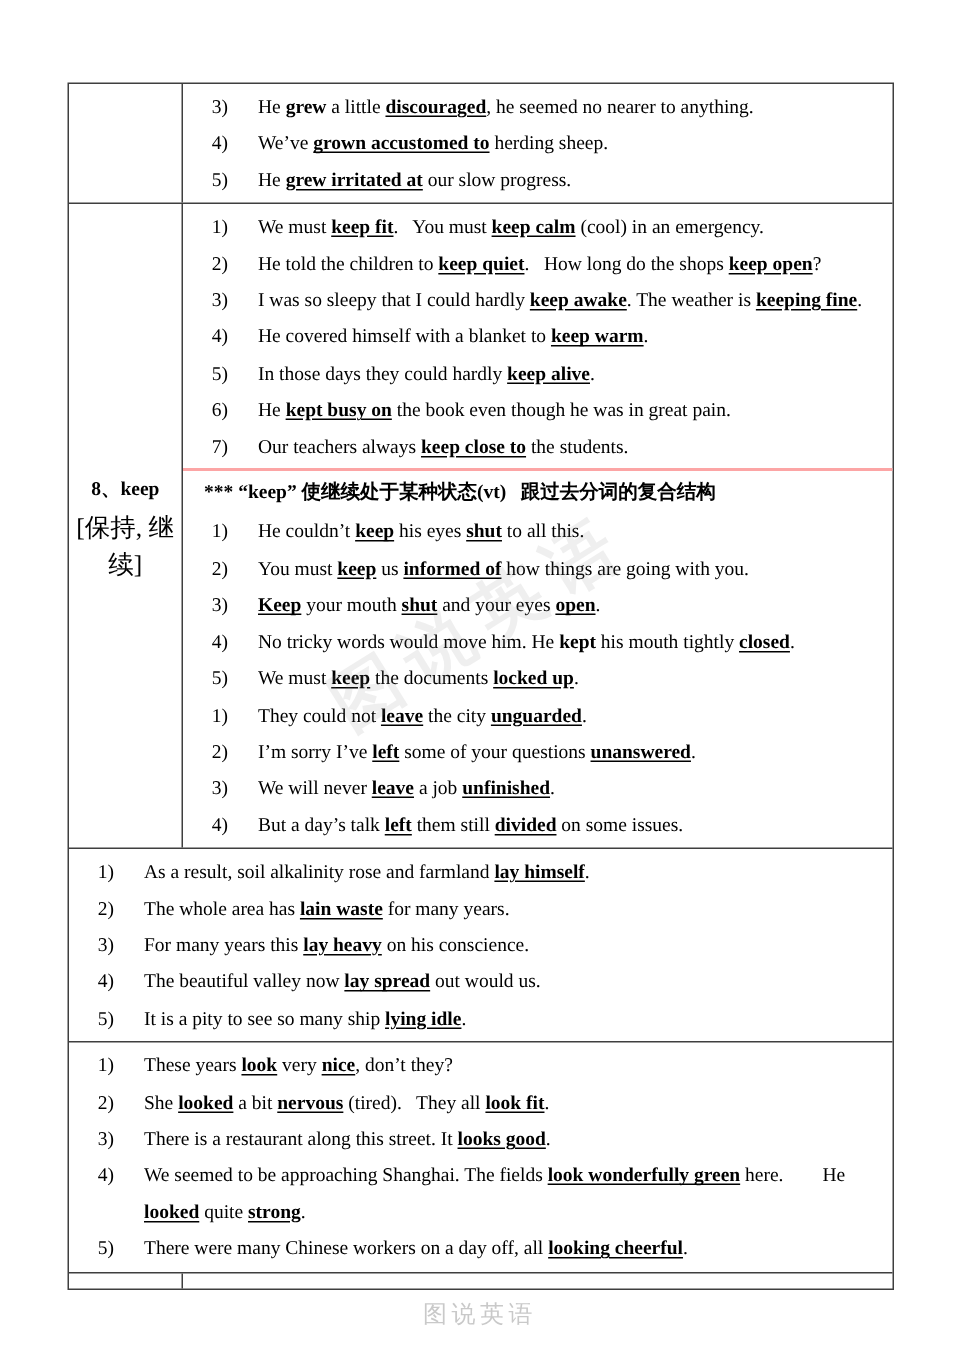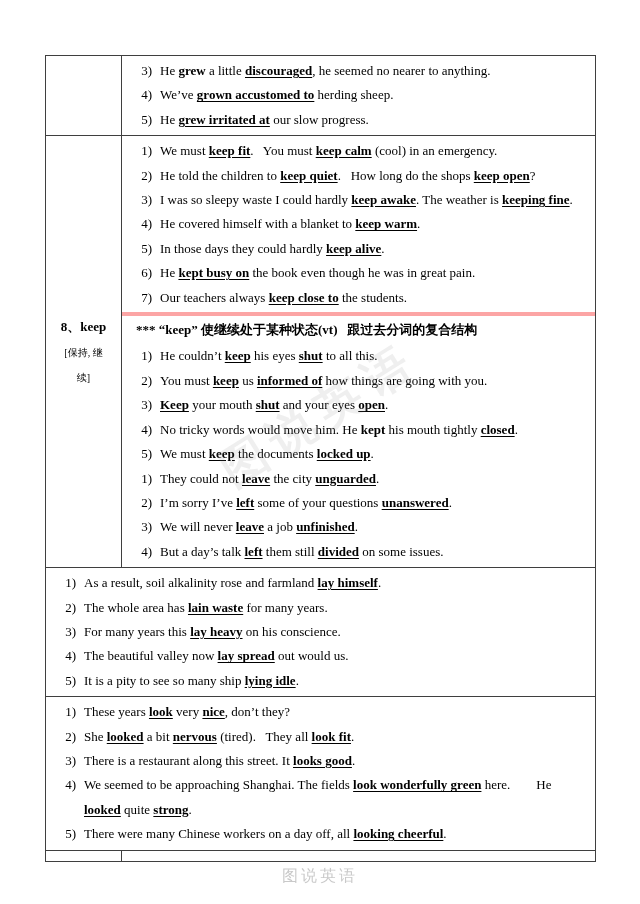--- a/index.html
+++ b/index.html
@@ -28,34 +28,34 @@
     flex-shrink: 0;
     border-right: 1px solid #3f3f3f;
     display: flex;
     flex-direction: column;
     justify-content: center;
     align-items: center;
     text-align: center;
     padding: 4px 2px;
   }
   .htitle { font-weight: bold; font-size: 13px; line-height: 26px; white-space: nowrap; }
-  .hsub   { font-size: 10px; line-height: 25px; white-space: nowrap; }
+  .hsub   { font-size: 17px; line-height: 25px; white-space: nowrap; }
 
   .ccell { flex: 1; padding: 3px 0; min-width: 0; }
 
   .item { display: flex; font-size: 13px; line-height: 24.4px; }
   .num  { width: 30px; flex-shrink: 0; text-align: right; }
-  .sent { flex: 1; margin-left: 8px; padding-right: 6px; white-space: pre-wrap; min-width: 0; }
+  .sent { flex: 1; margin-left: 20px; padding-right: 6px; white-space: pre-wrap; min-width: 0; }
 
   .note {
     font-size: 13px;
     font-weight: bold;
     line-height: 24.4px;
     padding-left: 14px;
-    border-top: 4px solid #fca5a5;
+    border-top: 2px solid #fca5a5;
     margin-top: 2px;
     padding-top: 2px;
     padding-bottom: 2px;
     white-space: pre-wrap;
   }
 
   .b { font-weight: bold; }
   .u { text-decoration: underline; text-underline-offset: 2px; }
 
   .erow { height: 11px; }
@@ -116,21 +116,21 @@
           <div class="item">
             <span class="num">1)</span>
             <span class="sent"><span>We must </span><span class="b u">keep fit</span><span>.   You must </span><span class="b u">keep calm</span><span> (cool) in an emergency.</span></span>
           </div>
           <div class="item">
             <span class="num">2)</span>
             <span class="sent"><span>He told the children to </span><span class="b u">keep quiet</span><span>.   How long do the shops </span><span class="b u">keep open</span><span>?</span></span>
           </div>
           <div class="item">
             <span class="num">3)</span>
-            <span class="sent"><span>I was so sleepy waste I could hardly </span><span class="b u">keep awake</span><span>. The weather is </span><span class="b u">keeping fine</span><span>.</span></span>
+            <span class="sent"><span>I was so sleepy that I could hardly </span><span class="b u">keep awake</span><span>. The weather is </span><span class="b u">keeping fine</span><span>.</span></span>
           </div>
           <div class="item">
             <span class="num">4)</span>
             <span class="sent"><span>He covered himself with a blanket to </span><span class="b u">keep warm</span><span>.</span></span>
           </div>
           <div class="item">
             <span class="num">5)</span>
             <span class="sent"><span>In those days they could hardly </span><span class="b u">keep alive</span><span>.</span></span>
           </div>
           <div class="item">

